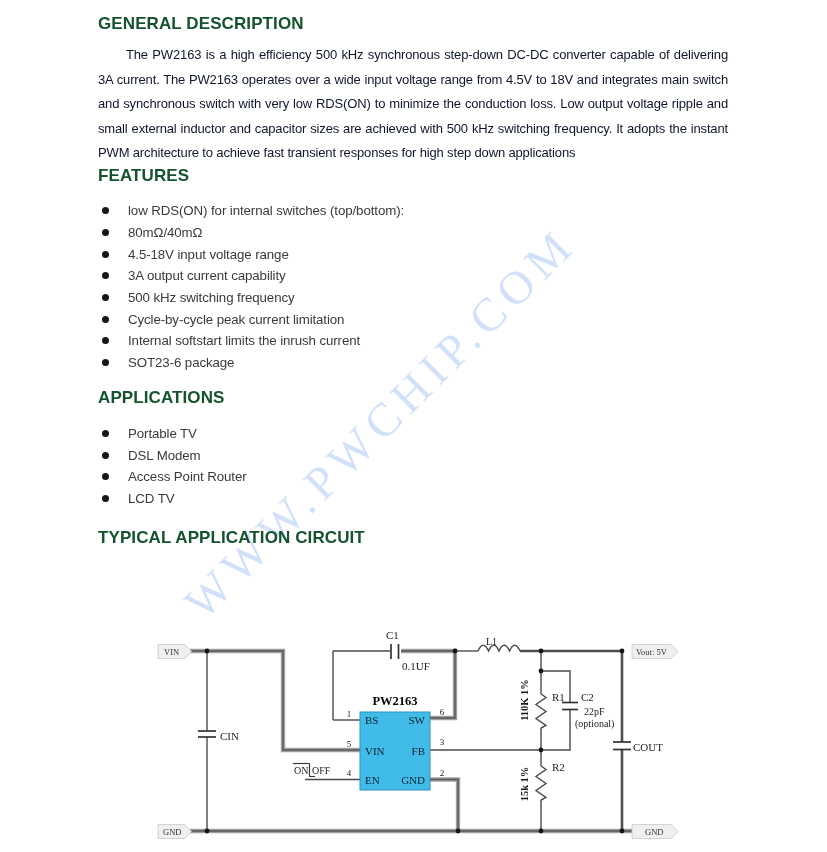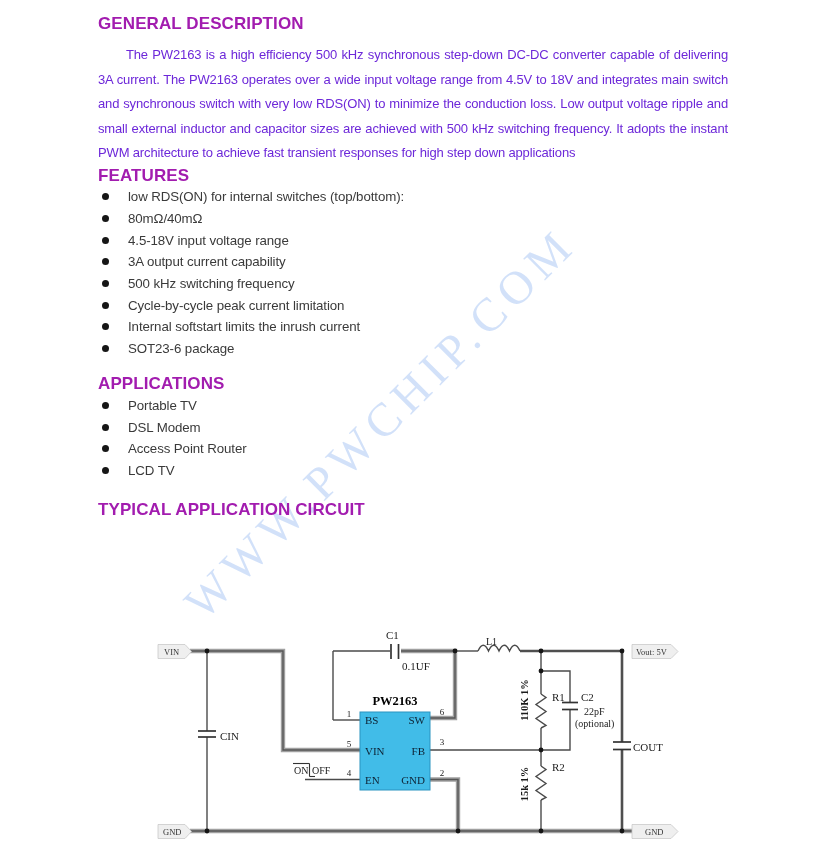--- a/index.html
+++ b/index.html
@@ -9,32 +9,32 @@
     font-family:"Liberation Sans", sans-serif; color:#3c3c3c;
   }
   .content { position:relative; z-index:2; padding:0 99px 0 98px; }
   .watermark {
     position:absolute; z-index:1; left:96px; top:350px; width:660px;
     font-family:"Liberation Serif", serif; font-size:47px; letter-spacing:7px;
     color:rgba(148,184,240,0.42); white-space:nowrap;
     transform:rotate(-45deg); transform-origin:center; pointer-events:none;
   }
   h1.sec {
-    font-size:17px; font-weight:bold; color:#a21caf; letter-spacing:0.1px;
+    font-size:17px; font-weight:bold; color:#14532d; letter-spacing:0.1px;
     line-height:20px;
   }
   #gd-heading   { margin-top:14px; }
   #feat-heading { }
   #app-heading  { margin-top:15px; }
   #typ-heading  { margin-top:19px; }
   .para {
     margin-top:9px; width:630px; font-size:13px; line-height:24.6px;
-    text-align:justify; text-indent:28px; letter-spacing:-0.15px; color:#6d28d9;
-  }
-  ul.blist { list-style:none; }
+    text-align:justify; text-indent:28px; letter-spacing:-0.15px; color:#0f172a;
+  }
+  ul.blist { list-style:none; margin-top:14px; }
   ul.blist li { display:flex; align-items:center; height:21.7px; }
   .bdot {
     width:7px; height:7px; border-radius:50%; background:#161616;
     margin-left:4px; margin-right:19px; flex:0 0 auto;
   }
   .btext { font-size:13.3px; color:#3a3a3a; letter-spacing:-0.1px; }
   .circuit-wrap { position:absolute; left:150px; top:616px; z-index:2; }
   svg text { font-family:"Liberation Serif", serif; fill:#1c1c1c; }
   svg .lbl  { font-size:11px; }
   svg .sm   { font-size:10px; }

